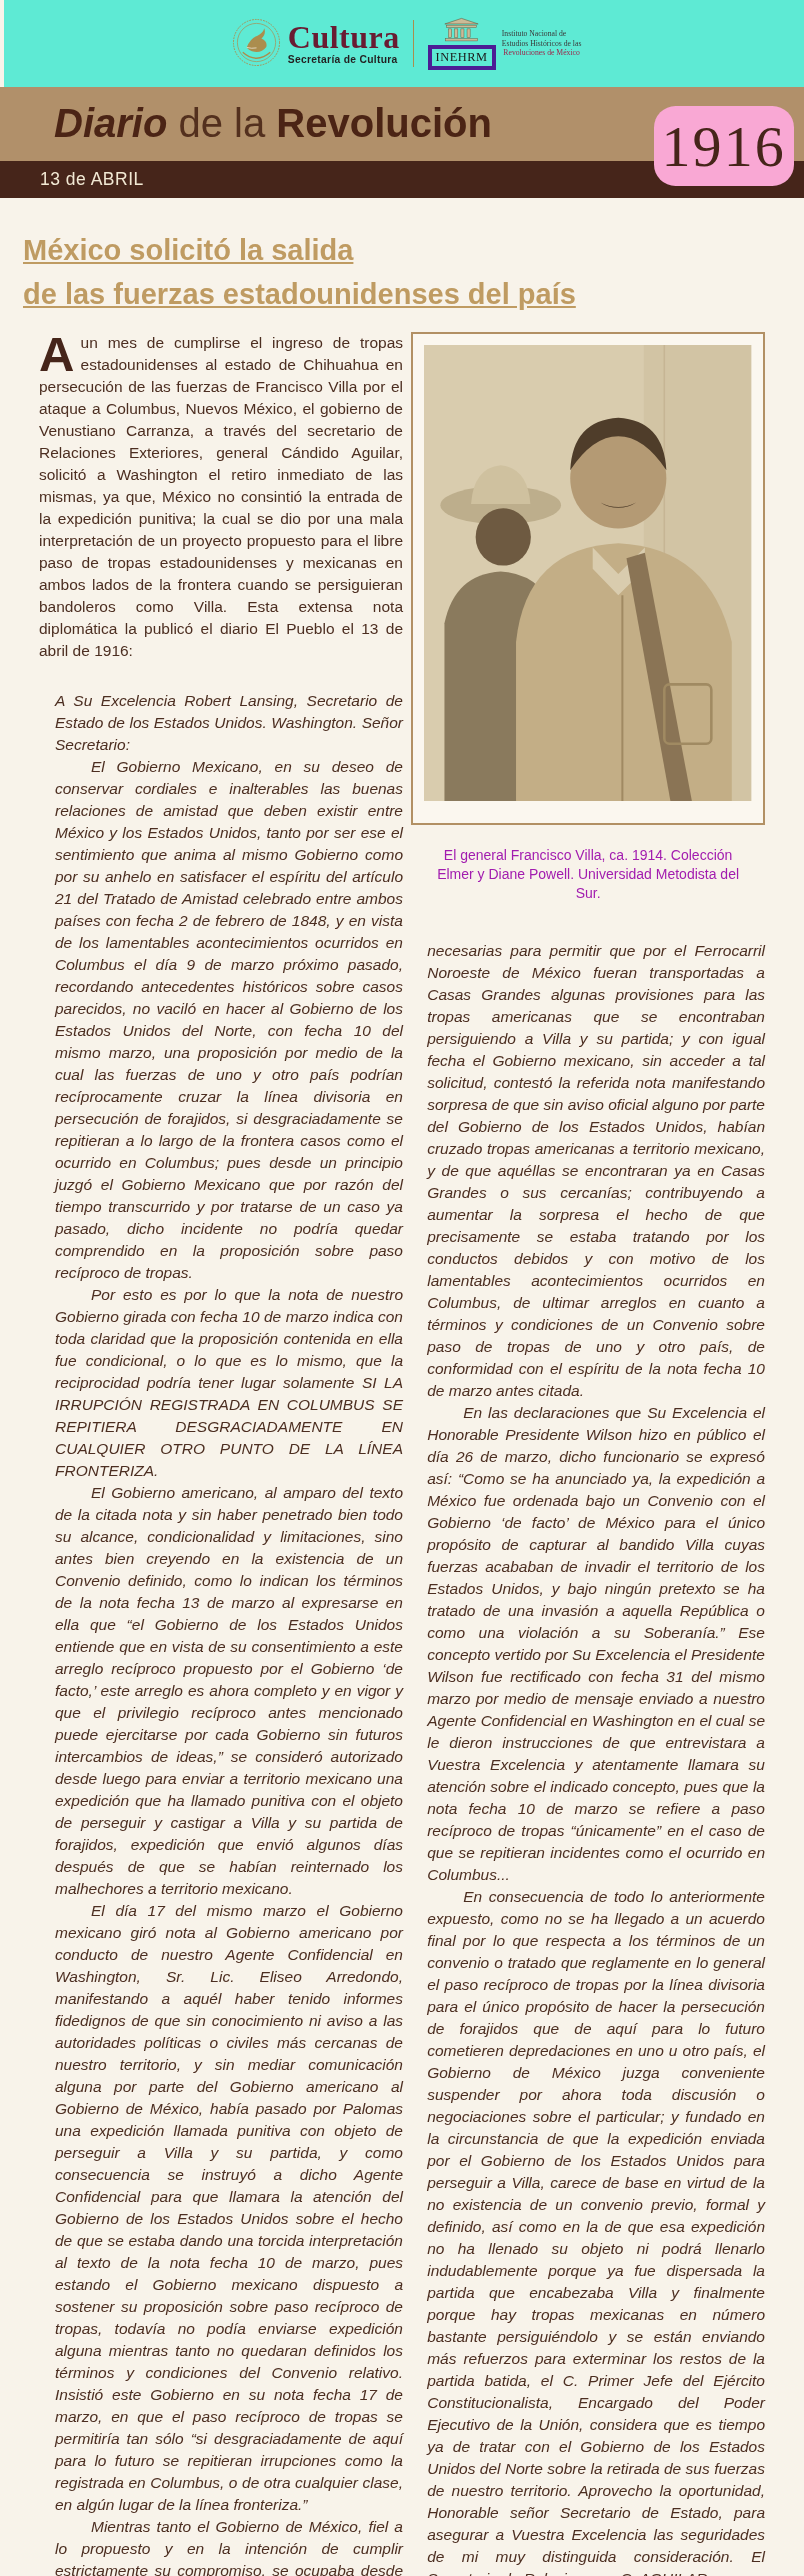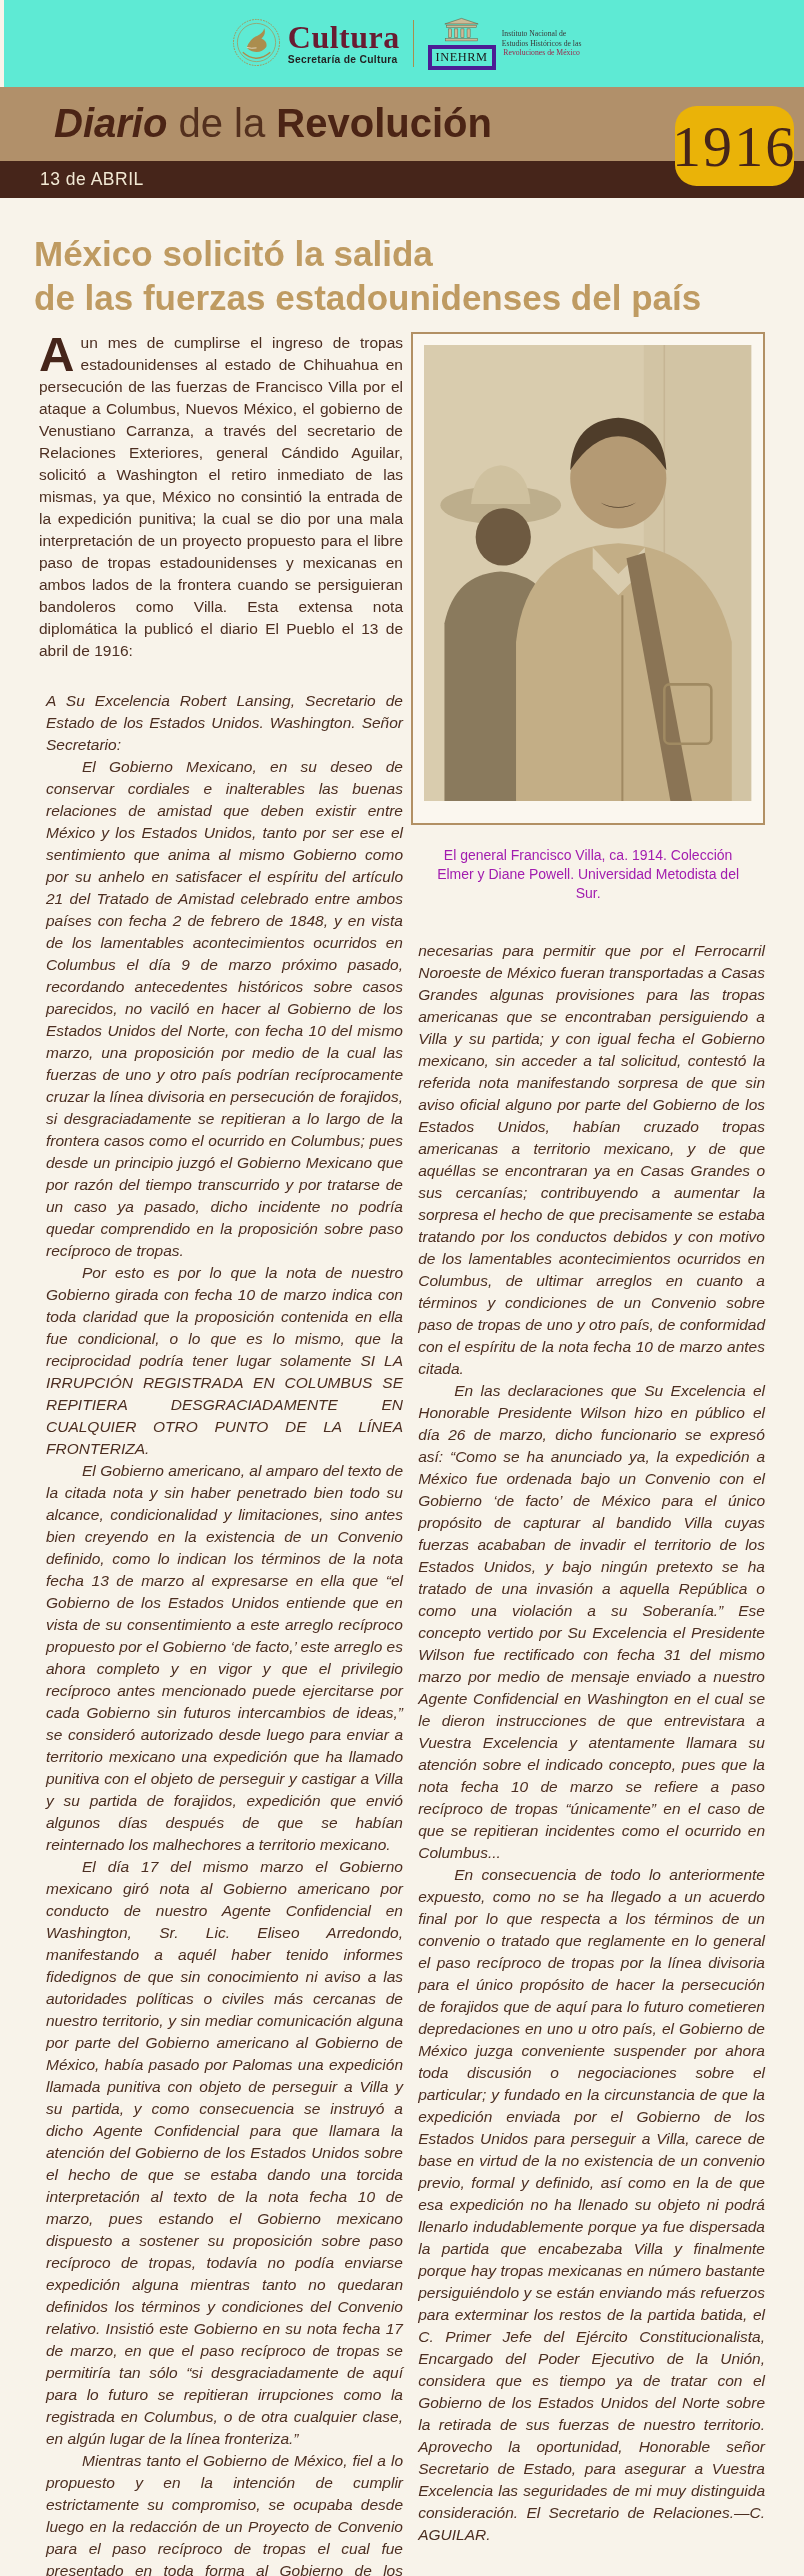--- a/index.html
+++ b/index.html
@@ -23,35 +23,35 @@
   .inehrm-lines .red{color:#9d2449;text-align:center;}
 
   
   .band-tan{position:absolute;top:87px;left:0;width:100%;height:74px;background:#b1906a;}
   .diario-title{position:absolute;left:54px;top:13.4px;font-size:40px;line-height:47px;color:#4b2415;white-space:nowrap;}
   .diario-title .it{font-style:italic;font-weight:bold;}
   .diario-title .light{font-weight:normal;color:#53301e;}
   .diario-title .bold{font-weight:bold;}
   .band-brown{position:absolute;top:161px;left:0;width:100%;height:37px;background:#46251a;}
   .date-label{position:absolute;left:40px;top:7.7px;font-size:17.5px;font-weight:normal;color:#f2e9d4;letter-spacing:0.5px;}
-  .badge-1916{position:absolute;top:106px;right:11.3px;width:119px;height:80px;background:#eab308;
+  .badge-1916{position:absolute;top:106px;right:11.3px;width:140px;height:80px;background:#f9a8d4;
               border-radius:21.6px;display:flex;align-items:center;justify-content:center;z-index:5;}
   .badge-1916 span{font-family:"Liberation Serif", serif;font-size:58px;color:#46251a;letter-spacing:2.1px;}
 
   
-  .headline{position:absolute;top:198px;left:34px;right:31px;padding-top:10.3px;
-            font-weight:bold;font-size:35px;line-height:44px;color:#bf9b62;letter-spacing:0;}
+  .headline{position:absolute;top:198px;left:23px;right:31px;padding-top:10.3px;
+            font-weight:bold;font-size:29px;line-height:44px;color:#bf9b62;letter-spacing:0;text-decoration:underline;}
 
   
   .content{position:absolute;top:332px;left:0;right:0;bottom:127px;padding:0 40px 0 39px;
            display:flex;gap:8.2px;overflow:hidden;}
   .col-left{width:364px;flex:none;}
   .col-right{flex:1;min-width:0;}
   .content p{margin:0;font-size:15.5px;line-height:22px;text-align:justify;color:#4c2e21;}
-  p.letter{font-style:italic;margin-left:7px;}
+  p.letter{font-style:italic;margin-left:16px;}
   p.indent{text-indent:36px;}
   p.gap-before{margin-top:28px;}
   .dropcap{float:left;font-weight:bold;font-size:49px;line-height:40px;padding:2.1px 6.2px 0 0;color:#46251a;font-style:normal;}
 
   
   .photo-frame{border:2.6px solid #b29064;background:#fbf7ef;padding:11.3px 11.3px 21.6px 11.3px;margin-top:-1px;}
   .photo-frame svg{display:block;width:100%;height:456px;}
   .caption{margin:21.6px 15.5px 37px 15.5px;font-size:14px;line-height:19px;color:#a21caf;text-align:center;}
 </style>
 </head>

